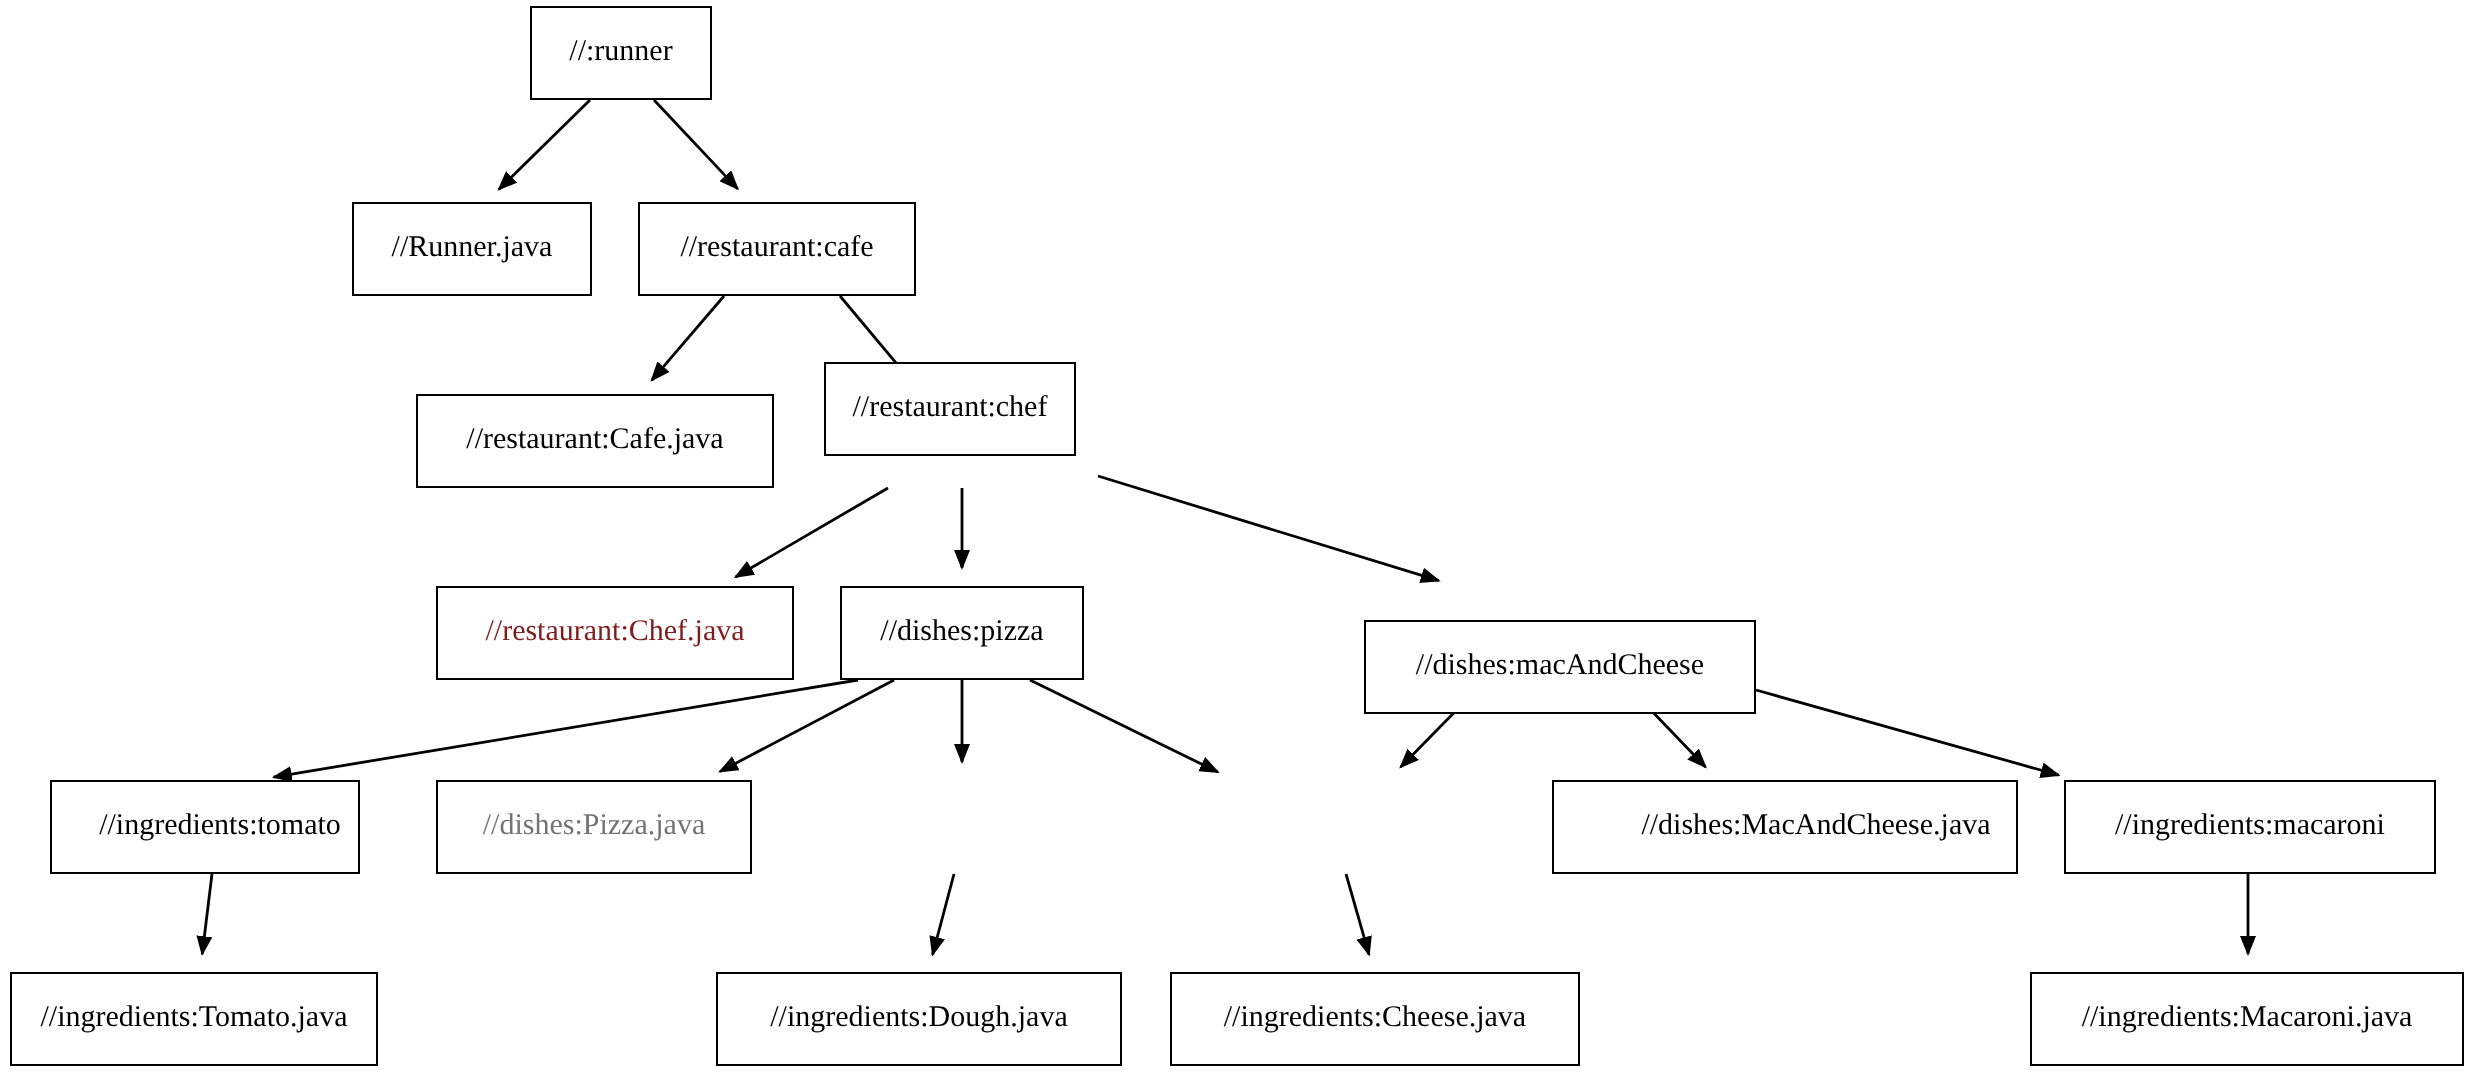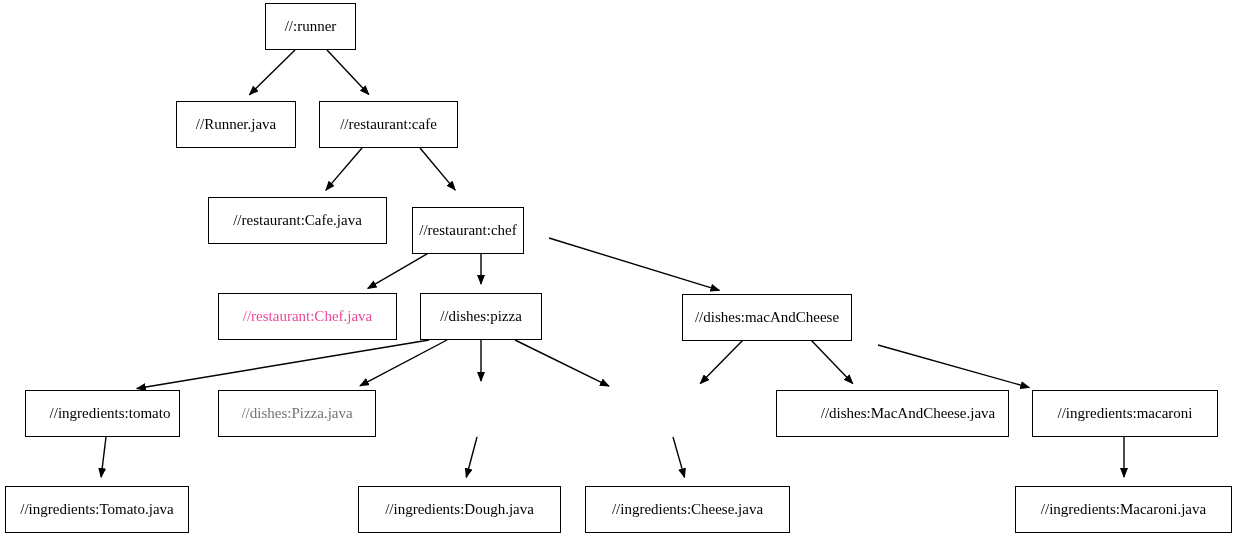--- a/index.html
+++ b/index.html
@@ -86,30 +86,30 @@
       </div>
       <div class="node" style="left: 176px; top: 101px; width: 120px; height: 47px; background: rgb(255, 255, 255); border-color: rgb(0, 0, 0);">
         <span class="node-label" style="color: rgb(0, 0, 0);">//Runner.java</span>
       </div>
       <div class="node" style="left: 319px; top: 101px; width: 139px; height: 47px; background: rgb(255, 255, 255); border-color: rgb(0, 0, 0);">
         <span class="node-label" style="color: rgb(0, 0, 0);">//restaurant:cafe</span>
       </div>
       <div class="node" style="left: 208px; top: 197px; width: 179px; height: 47px; background: rgb(255, 255, 255); border-color: rgb(0, 0, 0);">
         <span class="node-label" style="color: rgb(0, 0, 0);">//restaurant:Cafe.java</span>
       </div>
-      <div class="node" style="left: 412px; top: 207px; width: 112px; height: 47px; background: rgb(255, 255, 255); border-color: rgb(0, 0, 0);">
+      <div class="node" style="left: 412px; top: 181px; width: 126px; height: 47px; background: rgb(255, 255, 255); border-color: rgb(0, 0, 0);">
         <span class="node-label" style="color: rgb(0, 0, 0);">//restaurant:chef</span>
       </div>
       <div class="node" style="left: 218px; top: 293px; width: 179px; height: 47px; background: rgb(255, 255, 255); border-color: rgb(0, 0, 0);">
-        <span class="node-label" style="color: #ec4899;">//restaurant:Chef.java</span>
+        <span class="node-label" style="color: #7f1d1d;">//restaurant:Chef.java</span>
       </div>
       <div class="node" style="left: 420px; top: 293px; width: 122px; height: 47px; background: rgb(255, 255, 255); border-color: rgb(0, 0, 0);">
         <span class="node-label" style="color: rgb(0, 0, 0);">//dishes:pizza</span>
       </div>
-      <div class="node" style="left: 682px; top: 294px; width: 170px; height: 47px; background: rgb(255, 255, 255); border-color: rgb(0, 0, 0);">
+      <div class="node" style="left: 682px; top: 310px; width: 196px; height: 47px; background: rgb(255, 255, 255); border-color: rgb(0, 0, 0);">
         <span class="node-label" style="color: rgb(0, 0, 0);">//dishes:macAndCheese</span>
       </div>
       <div class="node" style="left: 25px; top: 390px; width: 155px; height: 47px; background: rgb(255, 255, 255); border-color: rgb(0, 0, 0); padding-left: 15px;">
         <span class="node-label" style="color: rgb(0, 0, 0);">//ingredients:tomato</span>
       </div>
       <div class="node" style="left: 218px; top: 390px; width: 158px; height: 47px; background: rgb(255, 255, 255); border-color: rgb(0, 0, 0);">
         <span class="node-label" style="color: #737373;">//dishes:Pizza.java</span>
       </div>
       <div class="node" style="left: 776px; top: 390px; width: 233px; height: 47px; background: rgb(255, 255, 255); border-color: rgb(0, 0, 0); padding-left: 31px;">
         <span class="node-label" style="color: rgb(0, 0, 0);">//dishes:MacAndCheese.java</span>

